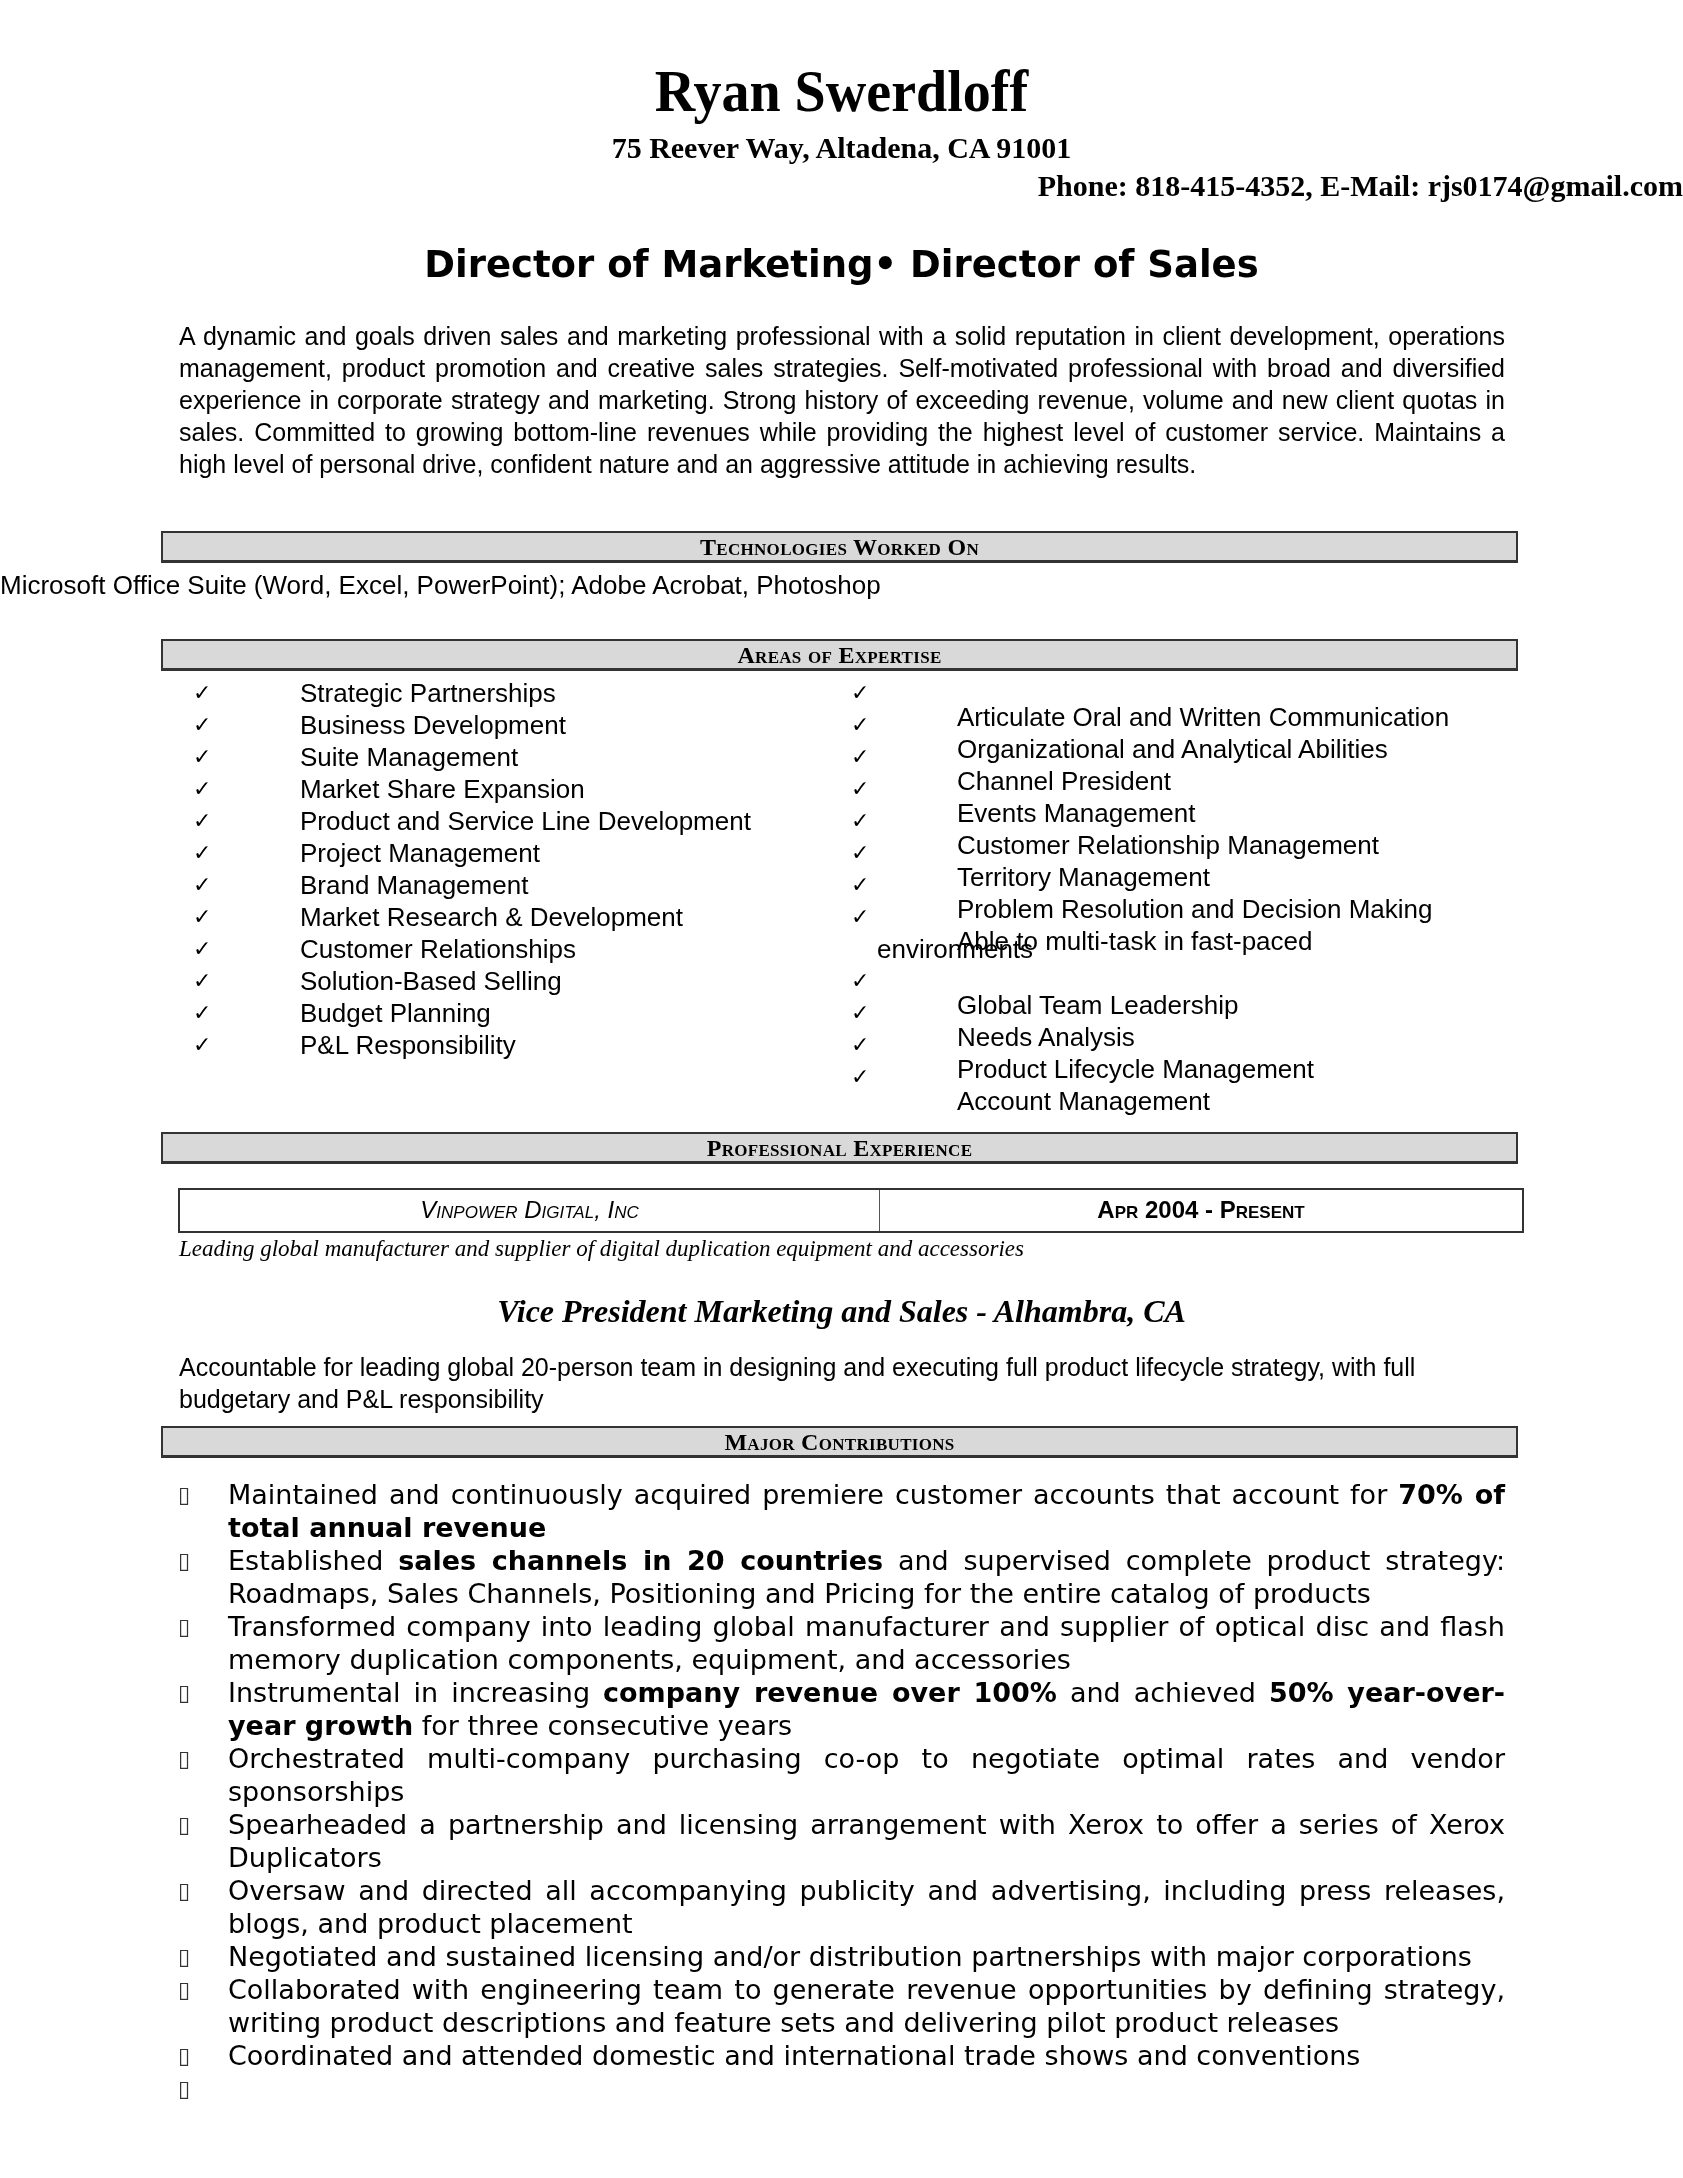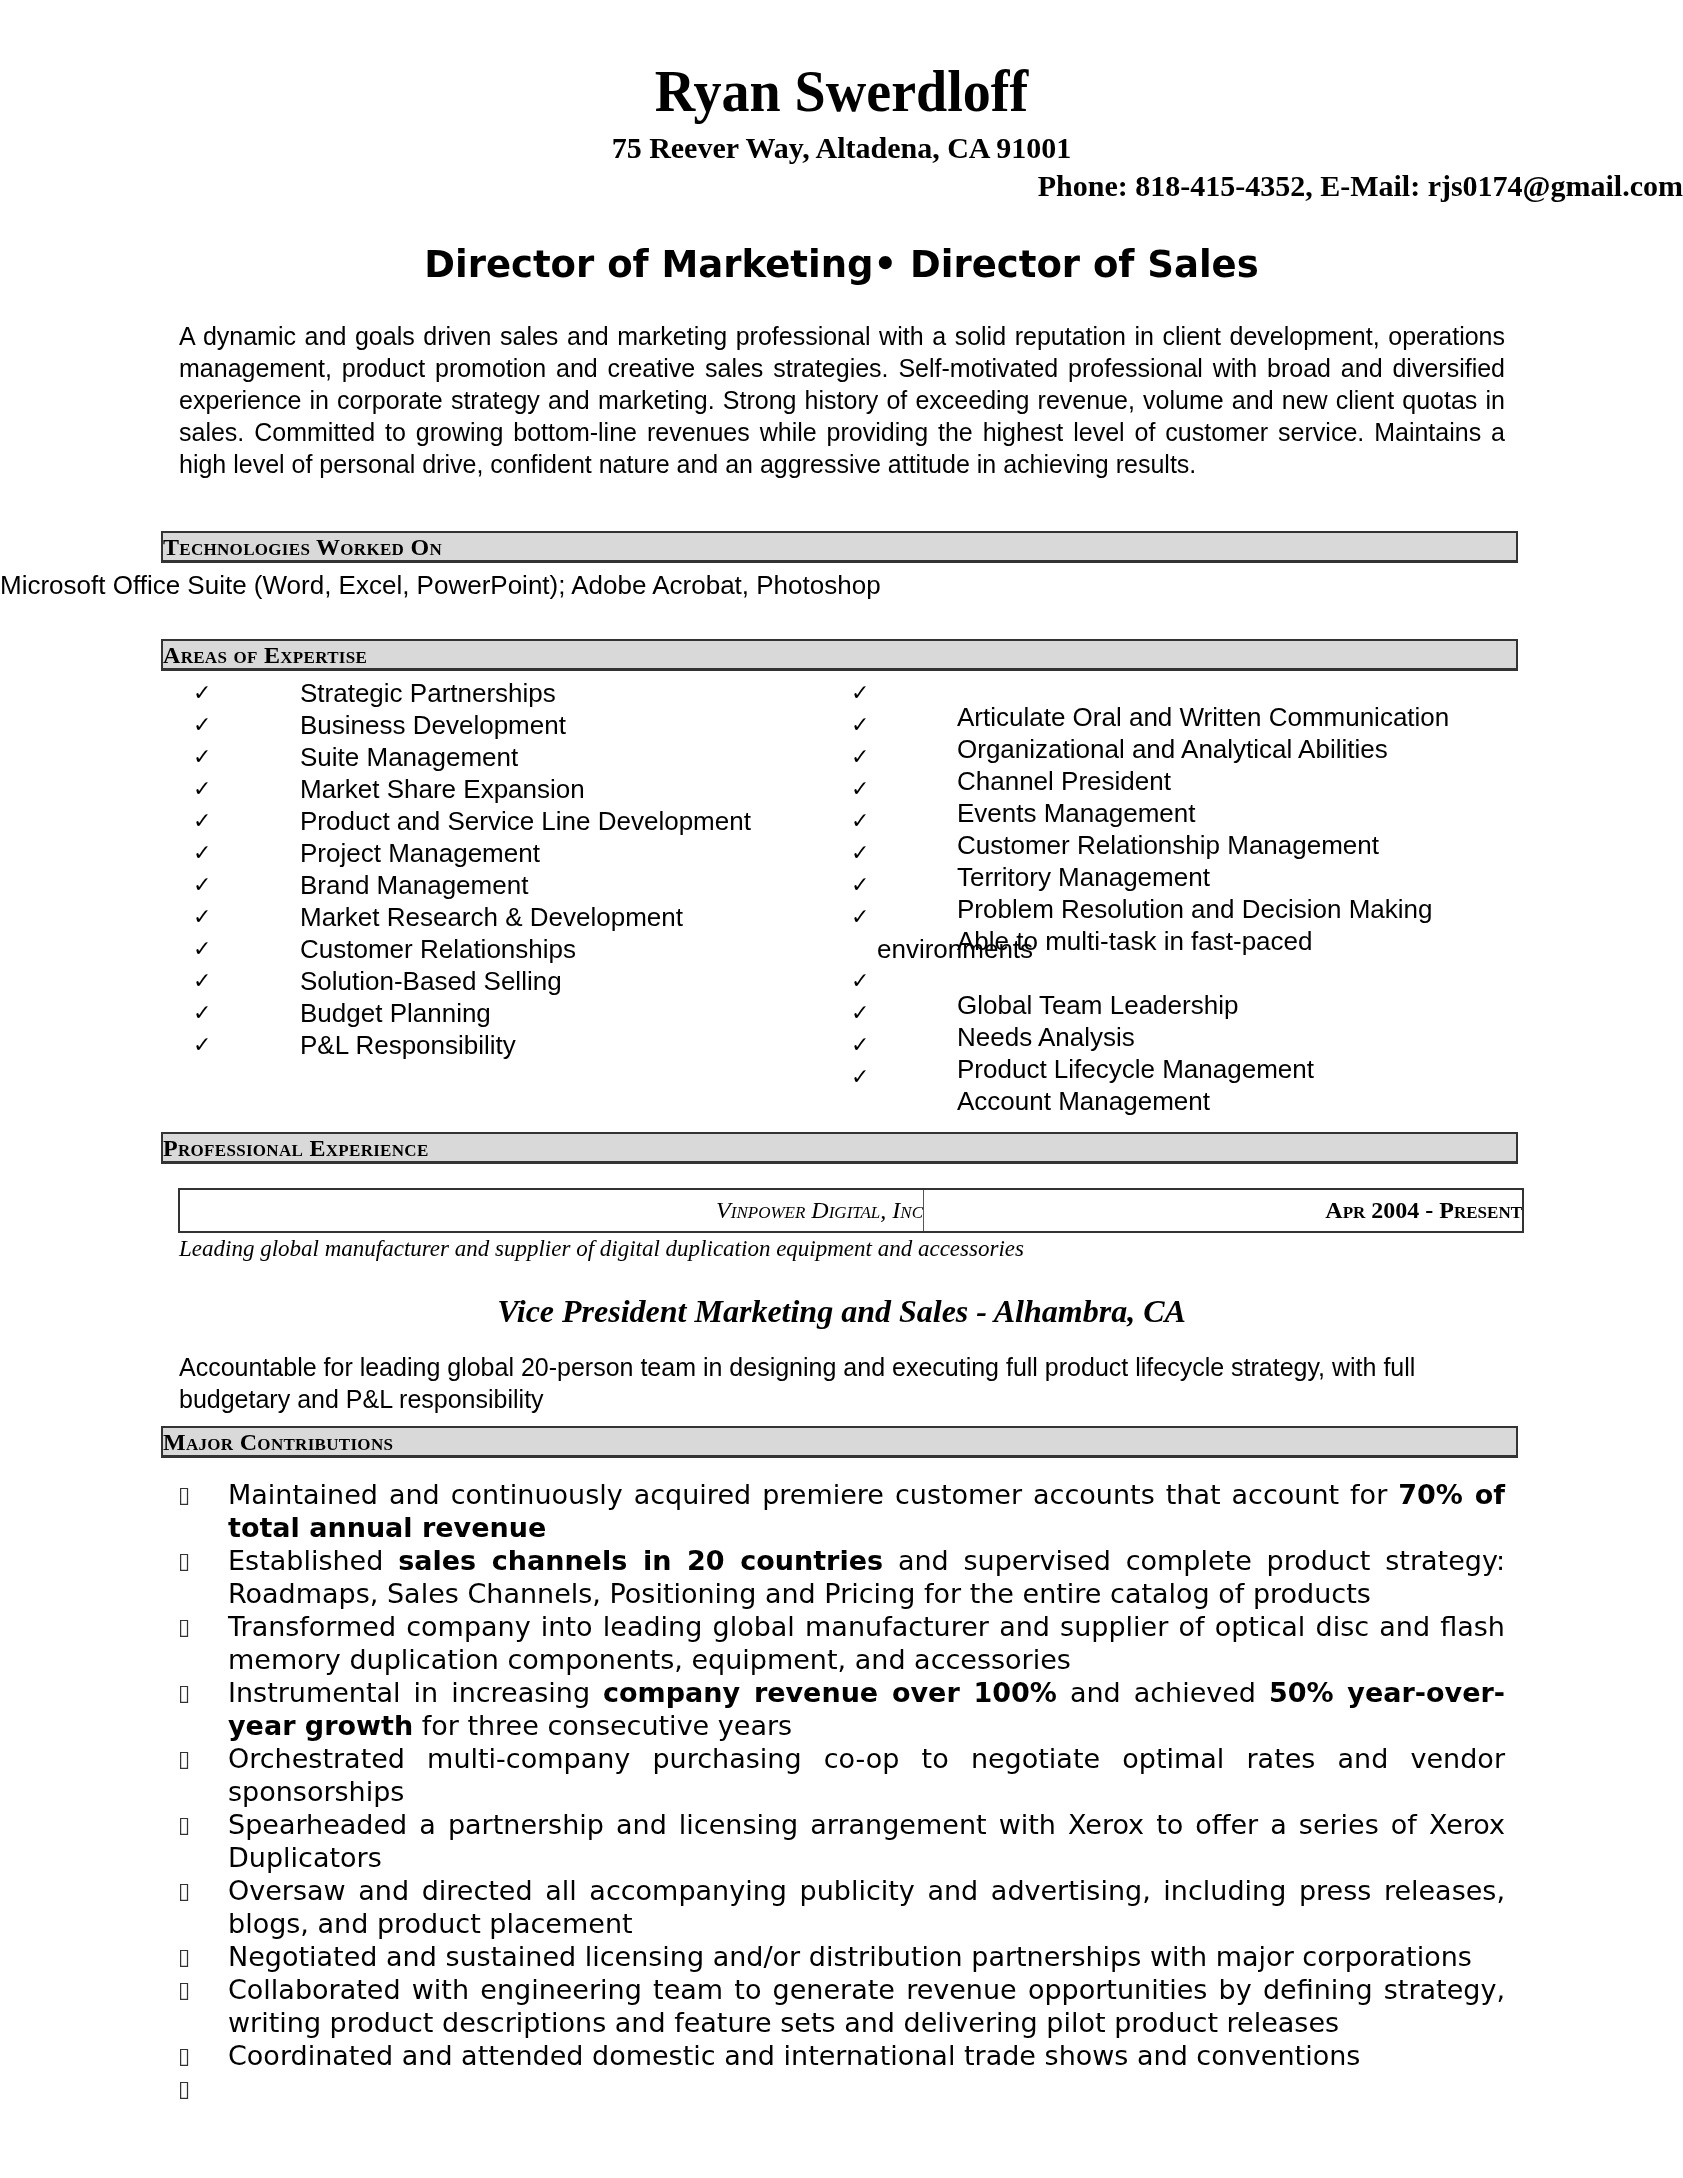--- a/index.html
+++ b/index.html
@@ -15,41 +15,41 @@
 
     .headline { position: absolute; left: 0; width: 1683px; top: 242px; text-align: center;
       font-family: "DejaVu Sans", sans-serif; font-weight: bold; font-size: 37px; line-height: 46px; }
 
     .summary { position: absolute; left: 179px; width: 1326px; top: 320px;
       font-family: "Liberation Sans", sans-serif; font-size: 25px; line-height: 32px;
       text-align: justify; }
 
     .bar { position: absolute; left: 161px; width: 1357px; height: 32px;
       background: #d9d9d9; border: 2px solid #333; border-bottom-width: 3px;
-      box-sizing: border-box; text-align: left;
+      box-sizing: border-box; text-align: center;
       font-family: "Liberation Serif", serif; font-weight: bold; font-size: 24px; line-height: 28px;
       font-variant: small-caps; letter-spacing: 0.3px; }
 
     .tech { position: absolute; left: 0; width: 1360px; top: 569px; text-align: left;
       font-family: "Liberation Sans", sans-serif; font-size: 26px; line-height: 32px; }
 
     .col { position: absolute; top: 677px; font-family: "Liberation Sans", sans-serif;
       font-size: 26px; line-height: 32px; }
     .col-left { left: 193px; width: 634px; }
     .col-right { left: 851px; width: 673px; }
     .item { position: relative; height: 32px; white-space: nowrap; }
     .check { position: absolute; left: 0; top: 0; font-family: "DejaVu Sans", sans-serif; font-size: 22px; }
     .item-text { position: absolute; left: 107px; top: 0; }
     .col-right .item-text { left: 106px; margin-top: 24px; }
     .wrap-line { position: relative; height: 32px; padding-left: 26px; white-space: nowrap; }
 
     .company-table { position: absolute; left: 178px; top: 1188px; width: 1346px; height: 45px;
       border: 2px solid #333; box-sizing: border-box; display: flex; }
-    .company-cell { flex: 0 0 auto; box-sizing: border-box; text-align: right;
-      font-family: Liberation Serif, serif; font-size: 24px; line-height: 40px; font-variant: small-caps; margin-left: 44px; }
+    .company-cell { flex: 0 0 auto; box-sizing: border-box; text-align: center;
+      font-family: Liberation Sans, sans-serif; font-size: 24px; line-height: 40px; font-variant: small-caps; }
     .company-cell.left { width: 700px; border-right: 1px solid #555; font-style: italic; }
     .company-cell.right { flex: 1; font-weight: bold; }
 
     .company-desc { position: absolute; left: 179px; top: 1234px; font-family: "Liberation Serif", serif;
       font-style: italic; font-size: 23px; line-height: 30px; }
 
     .role { position: absolute; left: 0; width: 1683px; top: 1291px; text-align: center;
       font-family: Liberation Serif, serif; font-style: italic; font-weight: bold; font-size: 32px; line-height: 40px; }
 
     .role-desc { position: absolute; left: 179px; width: 1332px; top: 1351px;

